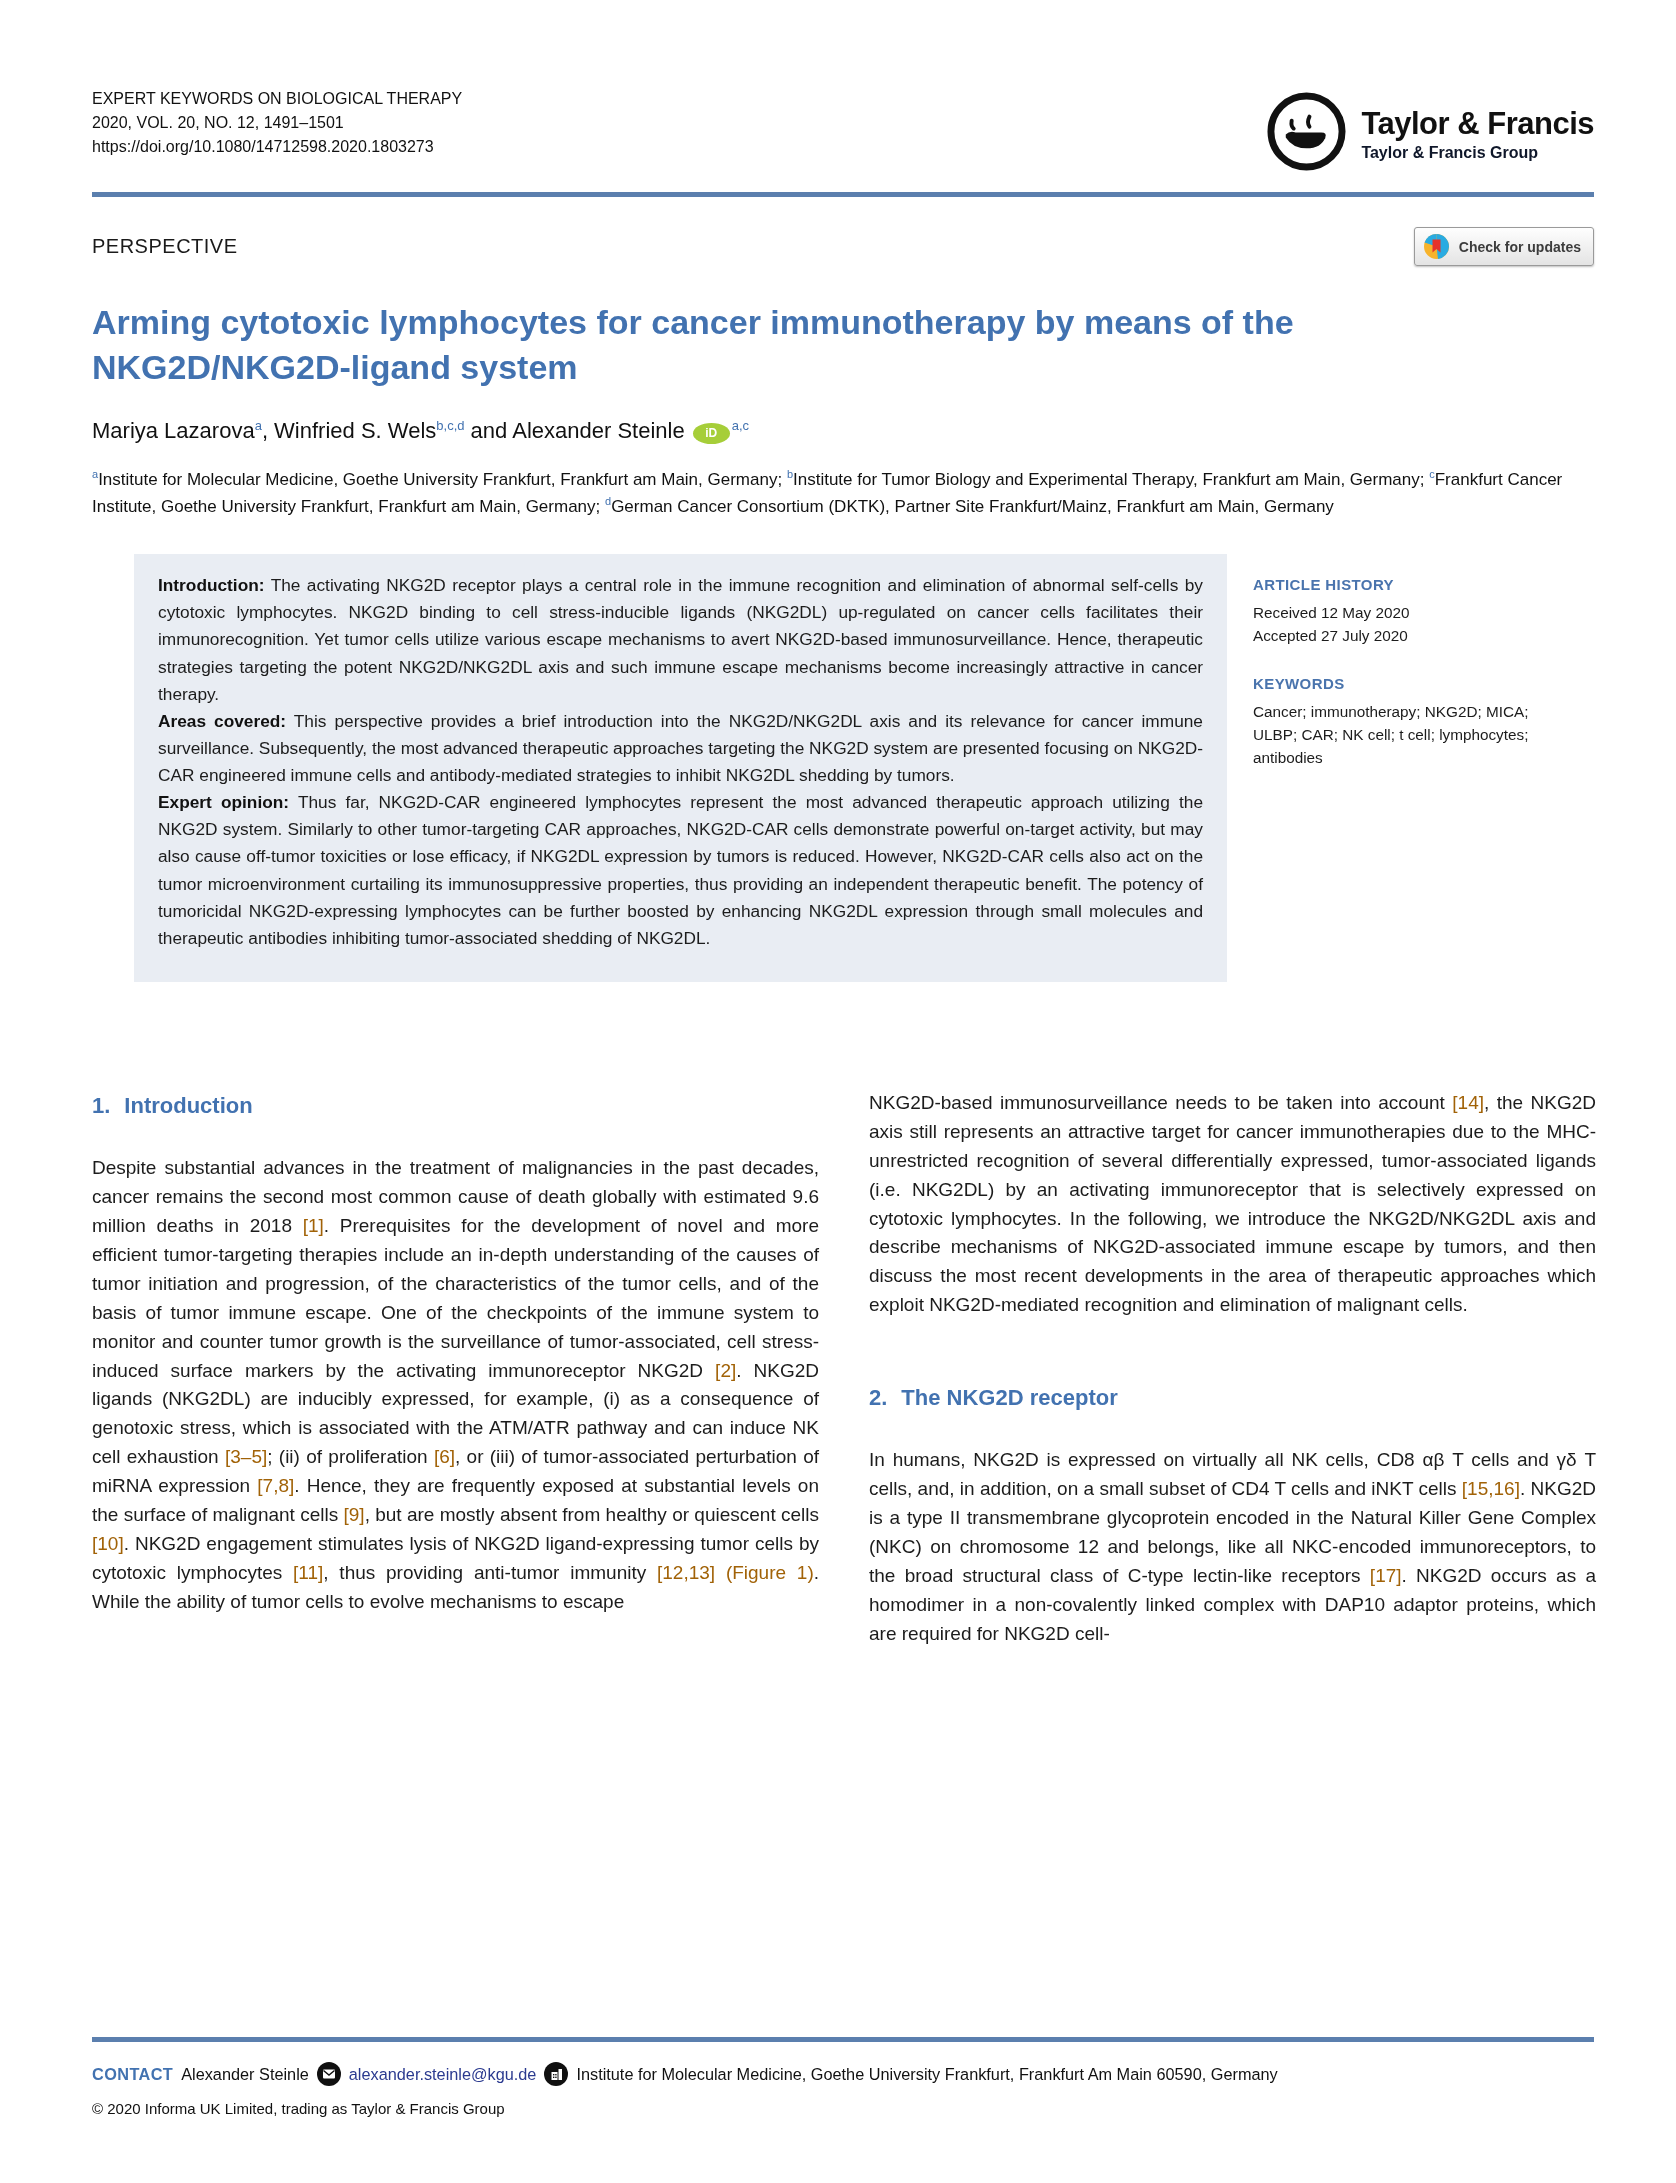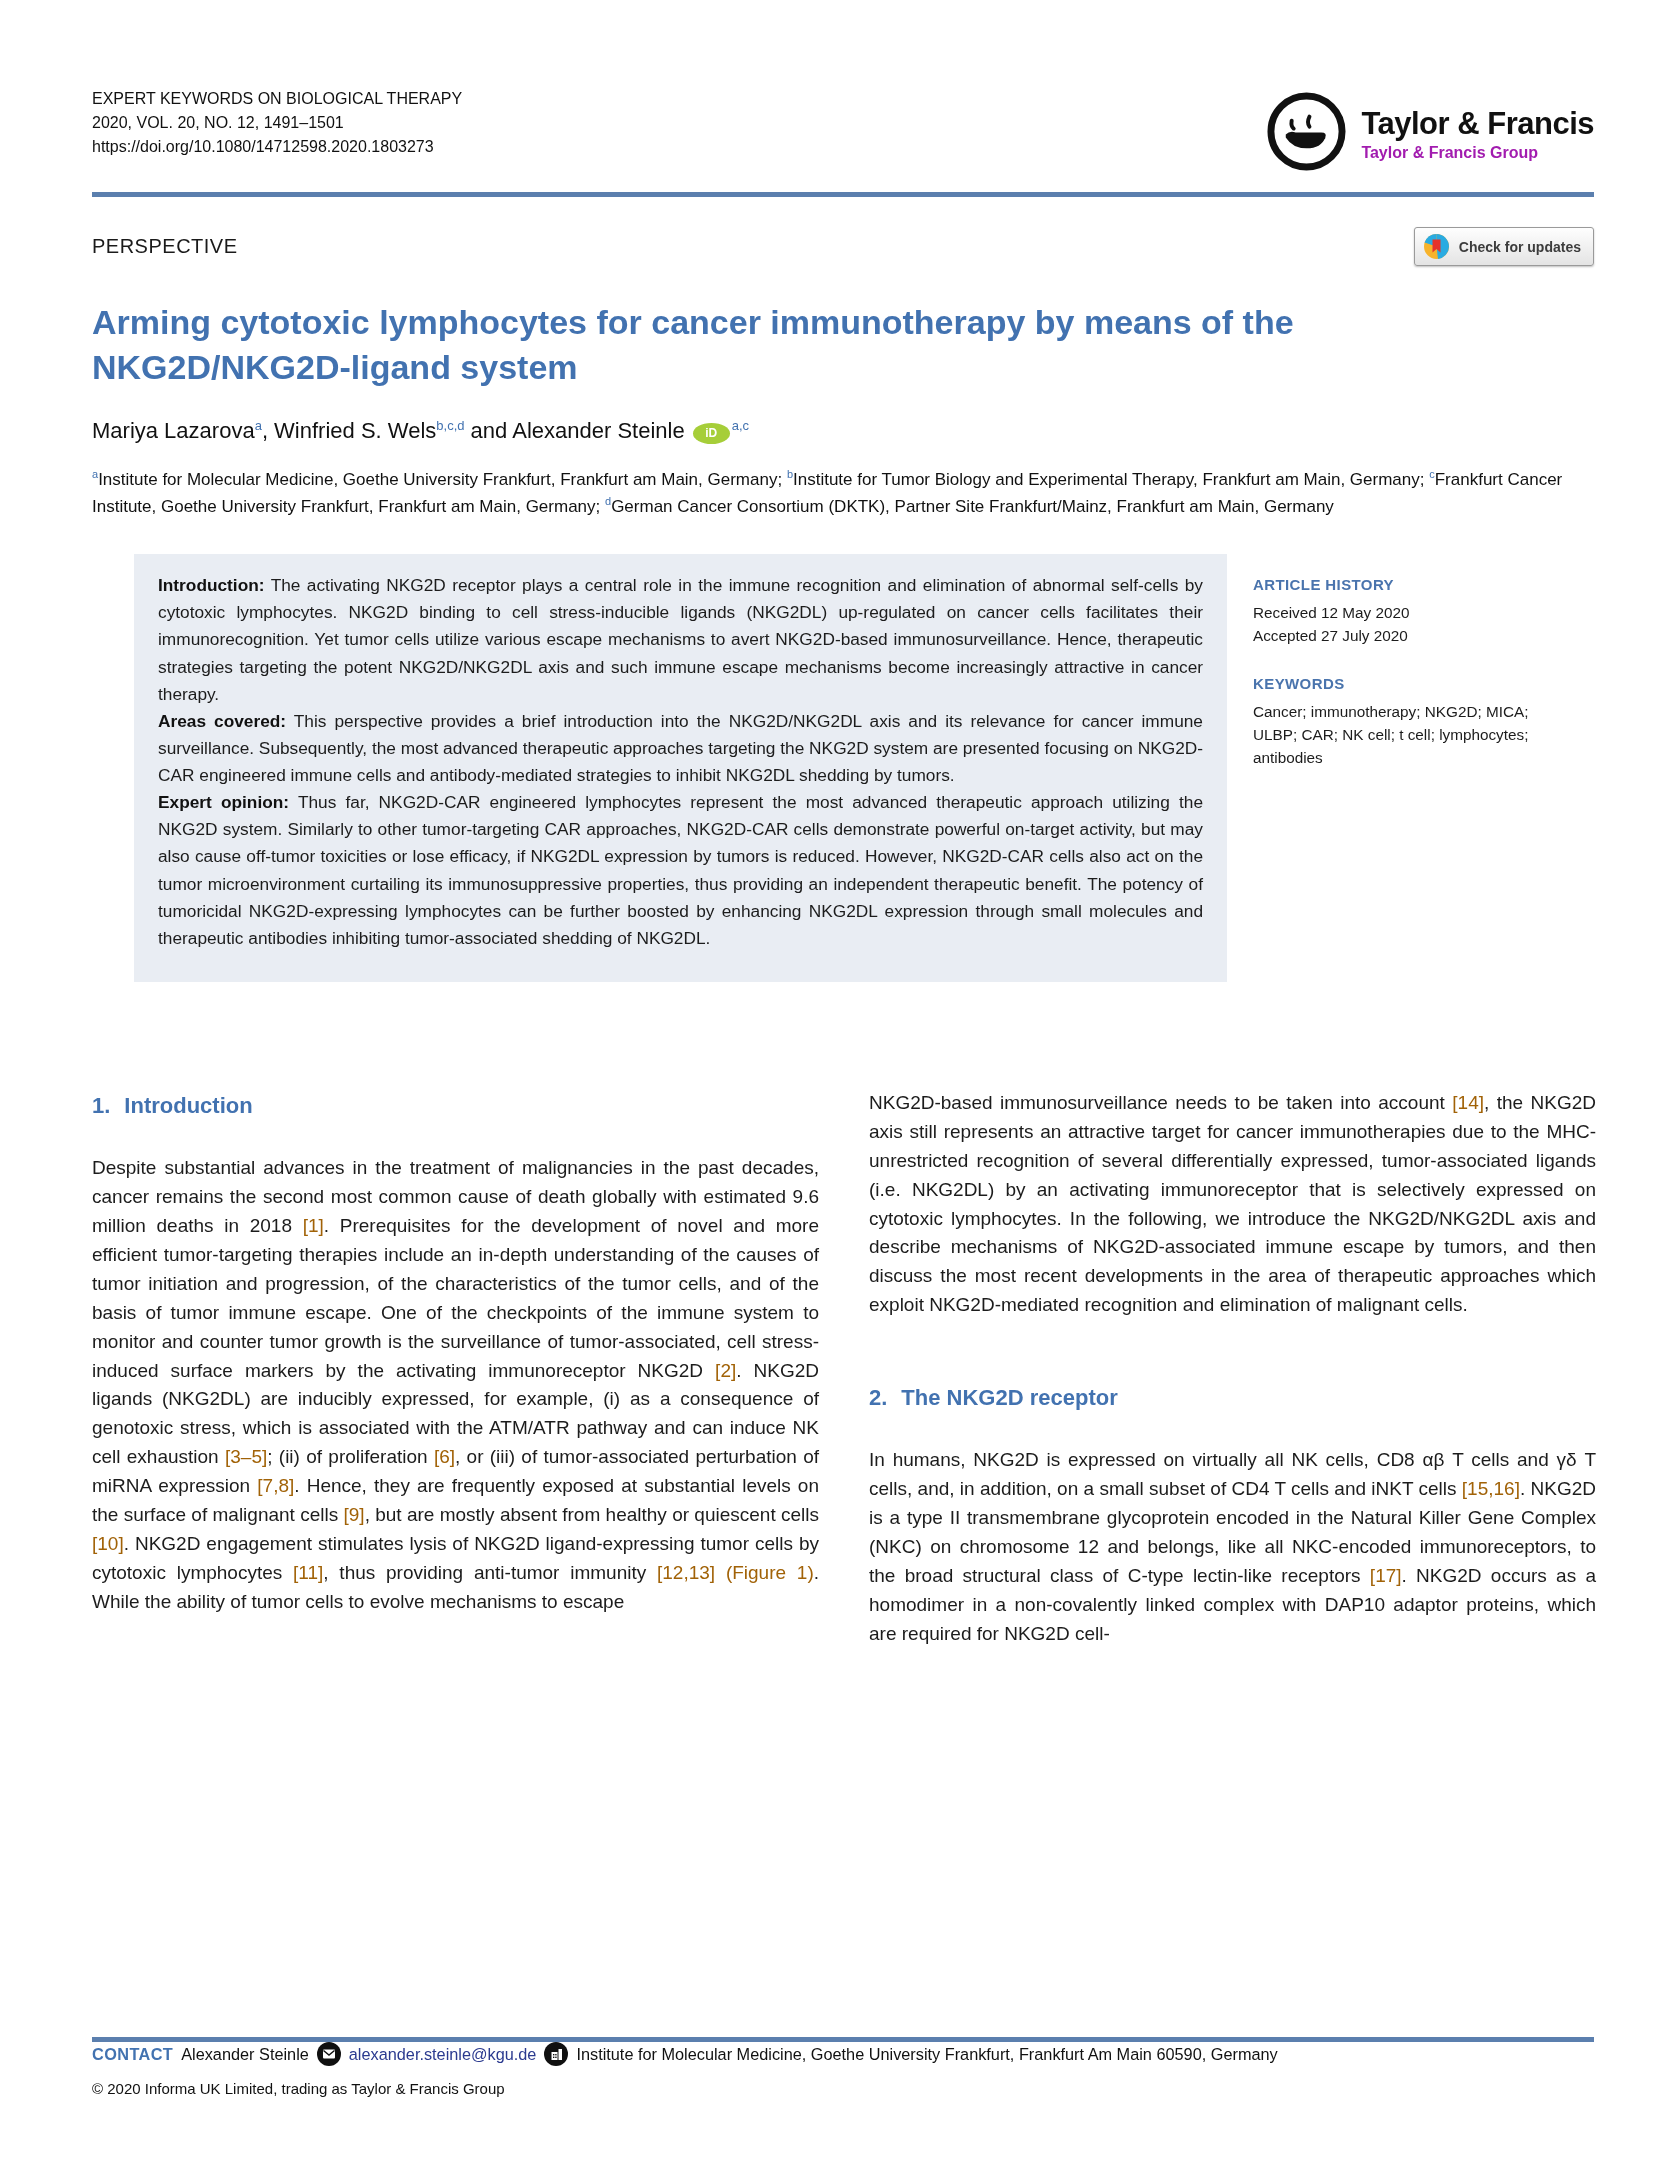--- a/index.html
+++ b/index.html
@@ -14,21 +14,21 @@
     overflow: hidden;
   }
   .content { padding: 87px 82px 0 92px; }
 
   
   .header-row { display: flex; justify-content: space-between; align-items: flex-start; }
   .journal-meta { font-size: 16px; line-height: 1.5; color: #111; }
   .journal-meta a { color: #111; text-decoration: none; }
   .brand { display: flex; align-items: center; gap: 14px; margin-top: 4px; }
   .brand-text .brand-name { font-size: 31px; font-weight: 700; color: #111; letter-spacing: -0.5px; }
-  .brand-text .brand-group { font-size: 16px; font-weight: 700; color: #a21caf; margin-top: 2px; }
+  .brand-text .brand-group { font-size: 16px; font-weight: 700; color: #0f172a; margin-top: 2px; }
   .header-rule { border: none; border-top: 5px solid #5b7fae; margin-top: 16px; }
 
   
   .type-row { display: flex; justify-content: space-between; align-items: center; margin-top: 30px; }
   .article-type { font-size: 20px; color: #1a1a1a; letter-spacing: 0.5px; }
   .check-btn {
     display: inline-flex; align-items: center; gap: 9px;
     background: linear-gradient(#fefefe, #e4e4e4);
     border: 1px solid #9a9a9a; border-radius: 3px;
     box-shadow: 0 1px 2px rgba(0,0,0,0.25);
@@ -66,21 +66,21 @@
   .body-cols { display: flex; gap: 50px; margin-top: 107px; }
   .col { width: 727px; flex: none; font-size: 19px; line-height: 1.52; text-align: justify; color: #1c1c1c; }
   .section-heading { color: #4272b0; font-size: 22px; font-weight: 700; text-align: left; margin-bottom: 32px; }
   .section-heading .num { margin-right: 14px; }
   .col .spacer { height: 61px; }
   .cite { color: #a16207; cursor: pointer; }
 
   
   .footer { position: absolute; left: 92px; right: 82px; top: 2037px; }
   .footer-rule { border: none; border-top: 5px solid #5b7fae; }
-  .contact-line { font-size: 16.3px; display: flex; align-items: center; flex-wrap: wrap; column-gap: 8px; row-gap: 4px; color: #111; }
+  .contact-line { margin-top: 20px; font-size: 16.3px; display: flex; align-items: center; flex-wrap: wrap; column-gap: 8px; row-gap: 4px; color: #111; }
   .contact-label { color: #4272b0; font-weight: 700; letter-spacing: 0.4px; }
   .icon-circle {
     width: 24px; height: 24px; border-radius: 50%; background: #101010;
     display: inline-flex; align-items: center; justify-content: center; flex: none;
   }
   .email { color: #2b3a8f; text-decoration: none; cursor: pointer; }
   .copyright { margin-top: 14px; font-size: 15px; color: #111; }
 </style>
 </head>
 <body>

